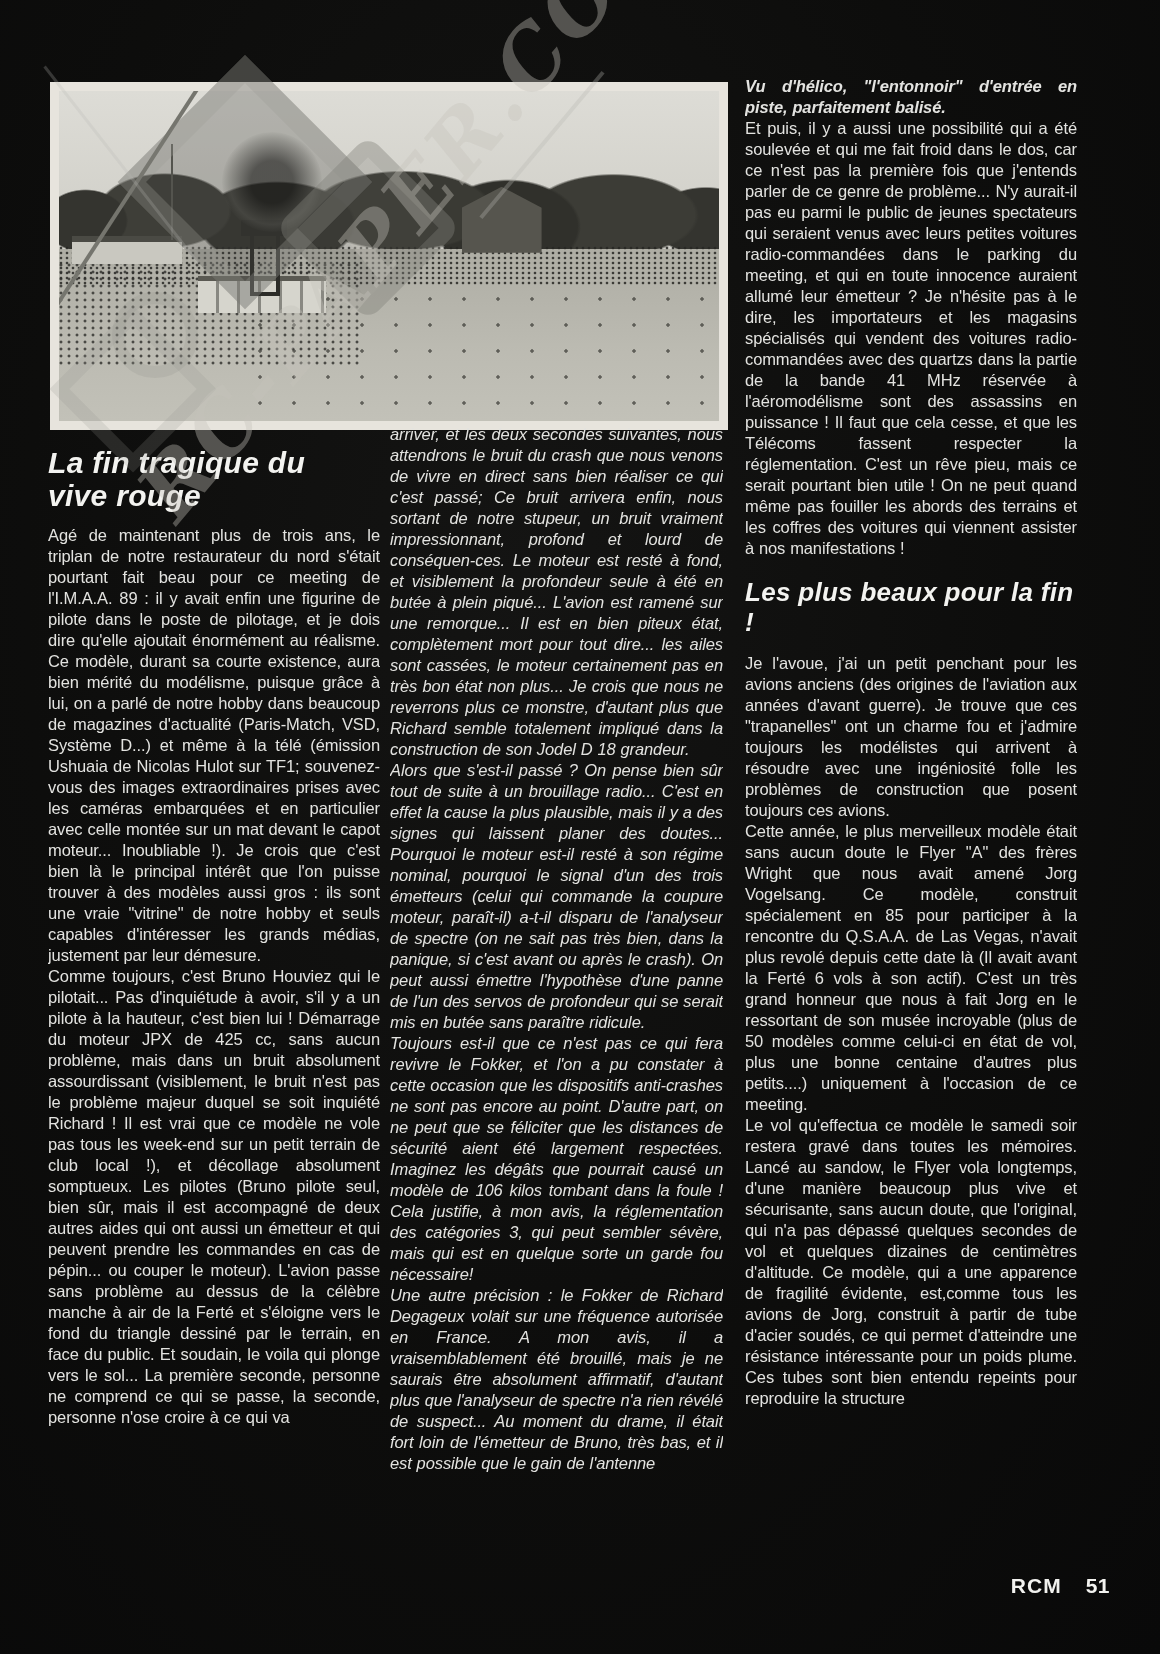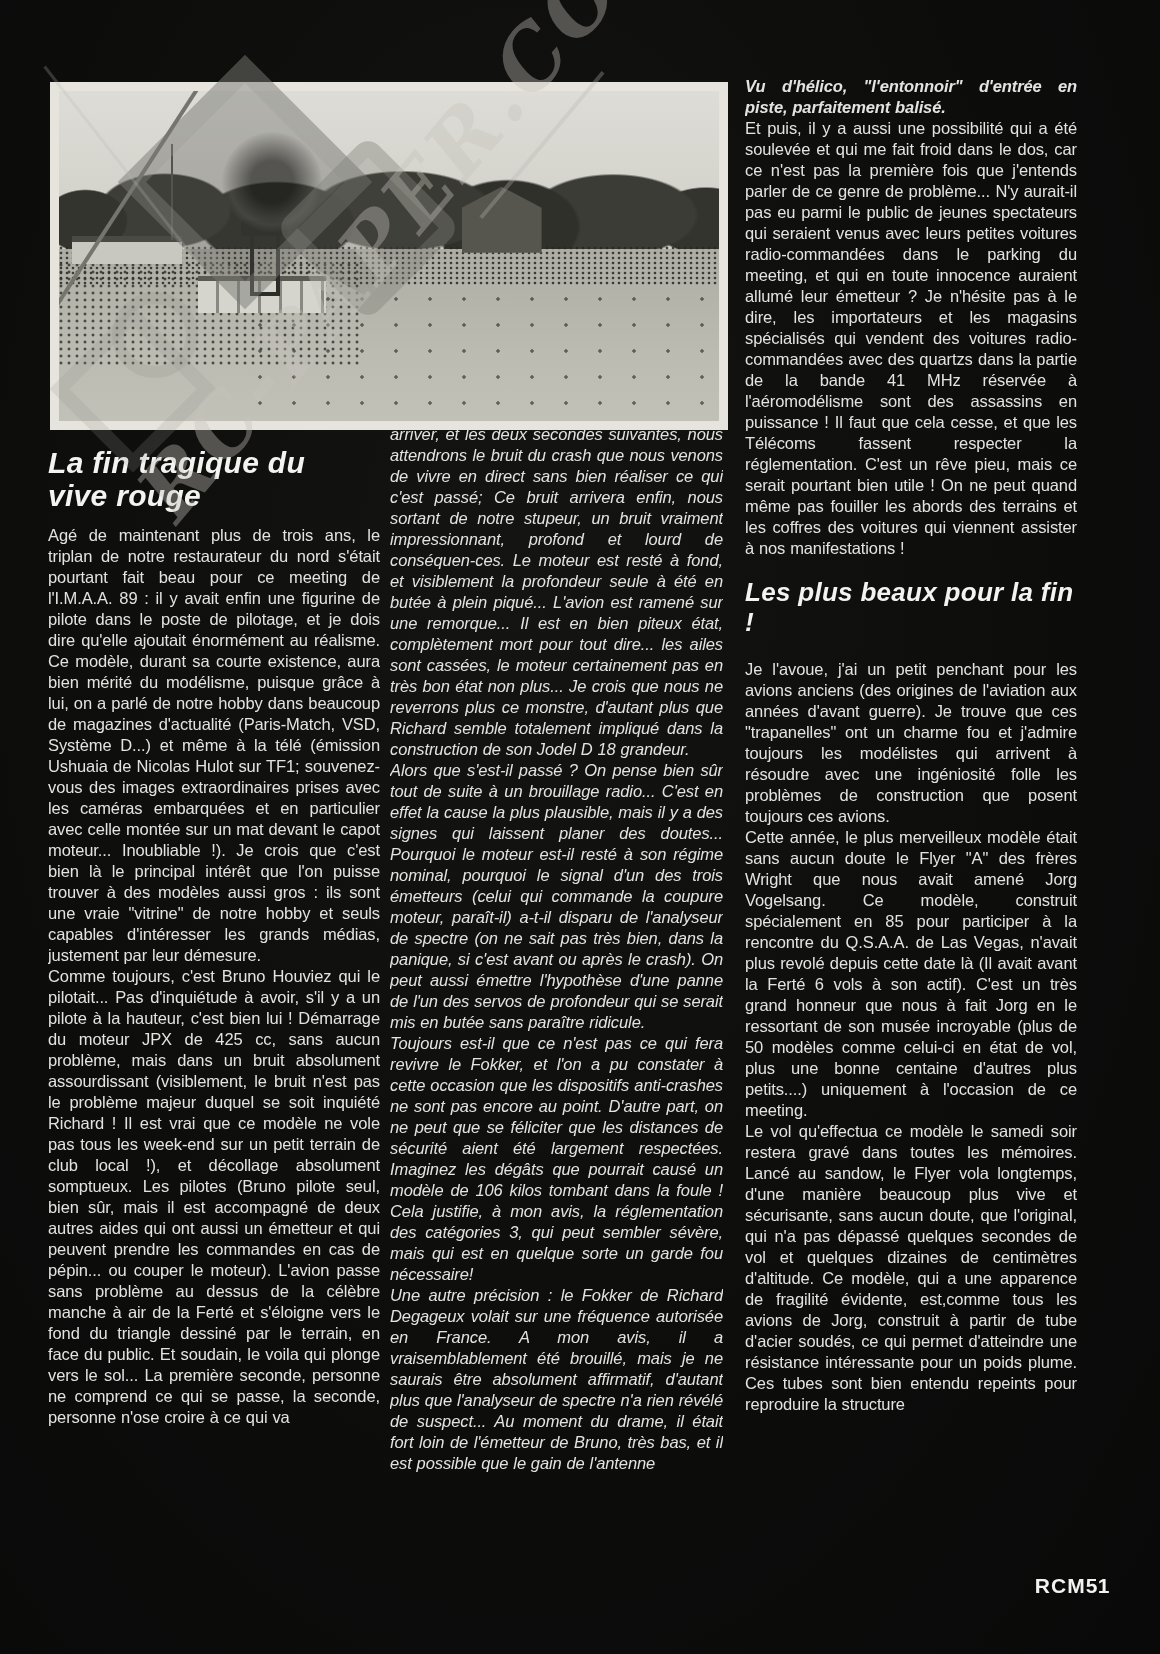--- a/index.html
+++ b/index.html
@@ -65,26 +65,26 @@
   .col{position:absolute;overflow:hidden;z-index:2;}
   .col-left{left:48px;top:446px;width:332px;height:1168px;}
   .col-mid{left:390px;top:424px;width:333px;height:1190px;font-style:italic;}
   .col-right{left:745px;top:76px;width:332px;height:1472px;}
   .body-text p{margin:0;text-align:justify;font-size:16.5px;line-height:21px;
     letter-spacing:-0.1px;word-spacing:.4px;color:#e3e3e0;hyphens:auto;}
   .heading{font-style:italic;font-weight:bold;color:#f3f3f0;}
   .heading-left{font-size:30px;line-height:33px;margin:0 0 13px 0;letter-spacing:.3px;max-width:290px;}
   .caption{font-style:italic;font-weight:bold;font-size:17px;line-height:22px;
     text-align:justify;margin:0 0 28px 0;color:#efefec;}
-  .heading-right{font-size:26px;line-height:30px;margin:18px 0 22px 0;letter-spacing:.3px;}
+  .heading-right{font-size:26px;line-height:30px;margin:18px 0 16px 0;letter-spacing:.3px;}
   
   .footer{position:absolute;left:960px;top:1574px;width:150px;text-align:right;z-index:2;
     font-size:21px;color:#f2f2ef;letter-spacing:.5px;}
   .footer .mag{font-weight:bold;letter-spacing:1px;}
-  .footer .num{font-weight:bold;margin-left:0;}
+  .footer .num{font-weight:bold;margin-left:24px;}
 </style>
 </head>
 <body>
 
 <div class="page">
 
   <div class="photo-frame">
     <div class="photo">
       <div class="photo-sky"></div>
       <div class="photo-trees"></div>

